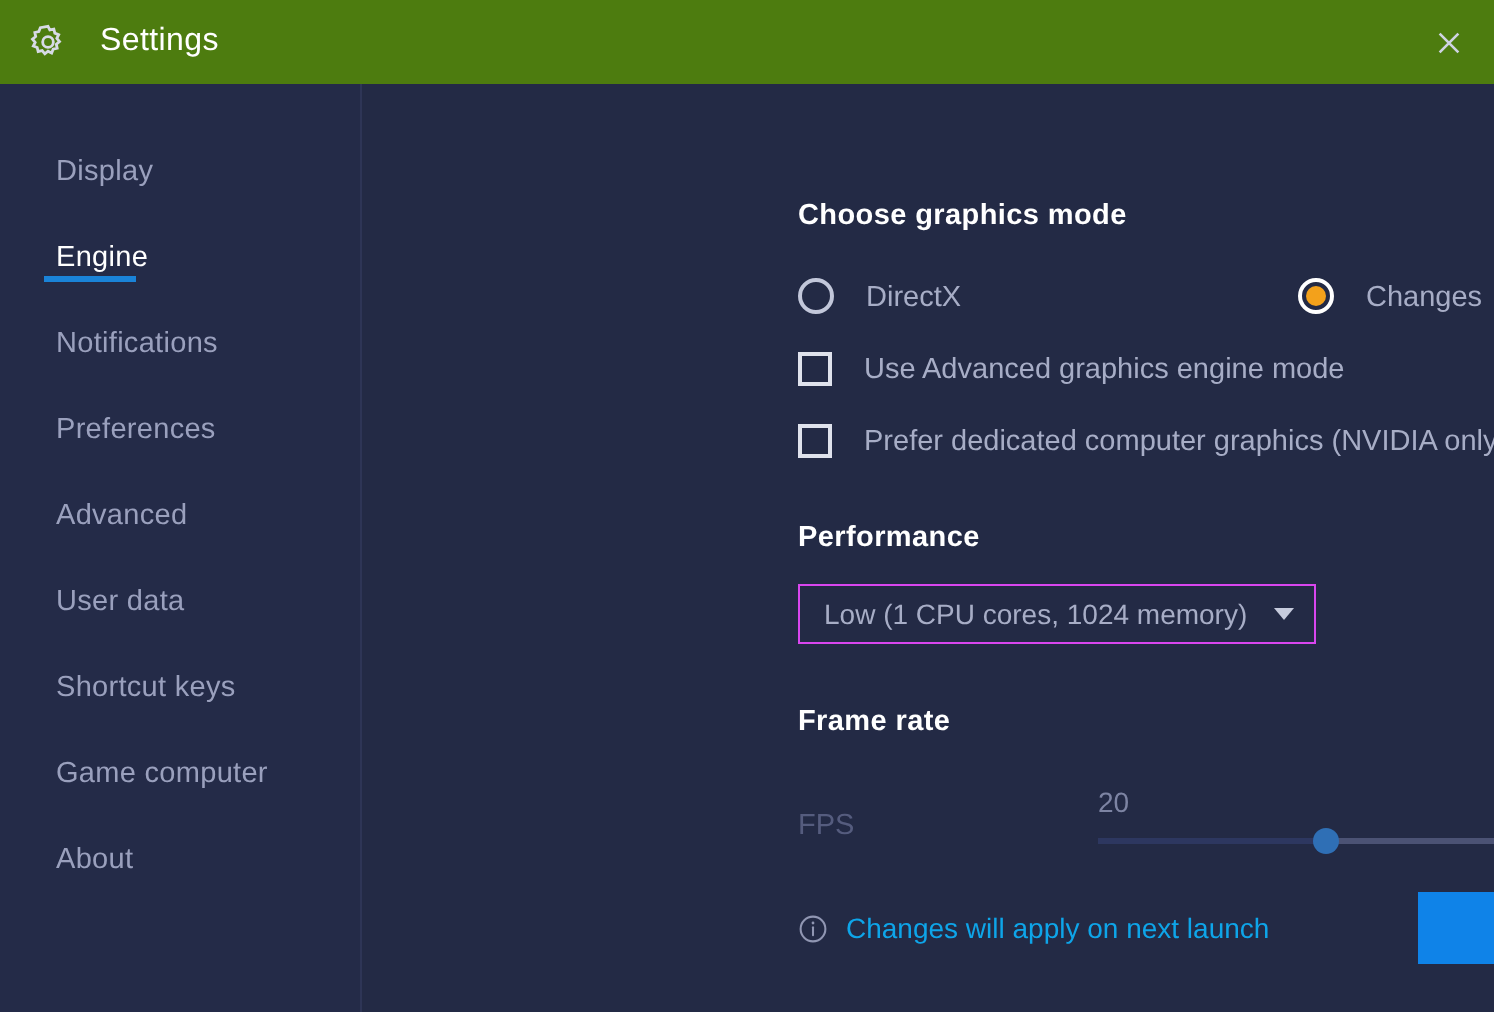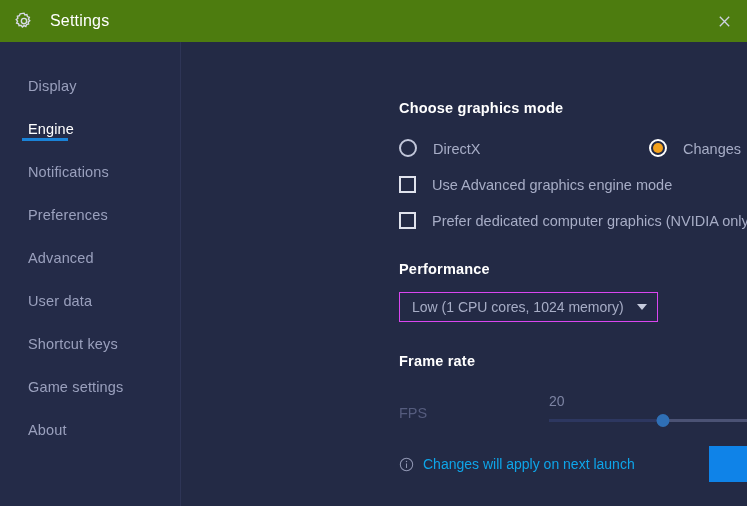--- a/index.html
+++ b/index.html
@@ -343,21 +343,21 @@
       <div class="nav-item">
         <span class="nav-label">Advanced</span>
       </div>
       <div class="nav-item">
         <span class="nav-label">User data</span>
       </div>
       <div class="nav-item">
         <span class="nav-label">Shortcut keys</span>
       </div>
       <div class="nav-item">
-        <span class="nav-label">Game settings</span>
+        <span class="nav-label">Game computer</span>
       </div>
       <div class="nav-item">
         <span class="nav-label">About</span>
       </div>
     </nav>
 
     <main class="content">
 
       <div class="section-title">Choose graphics mode</div>
 

